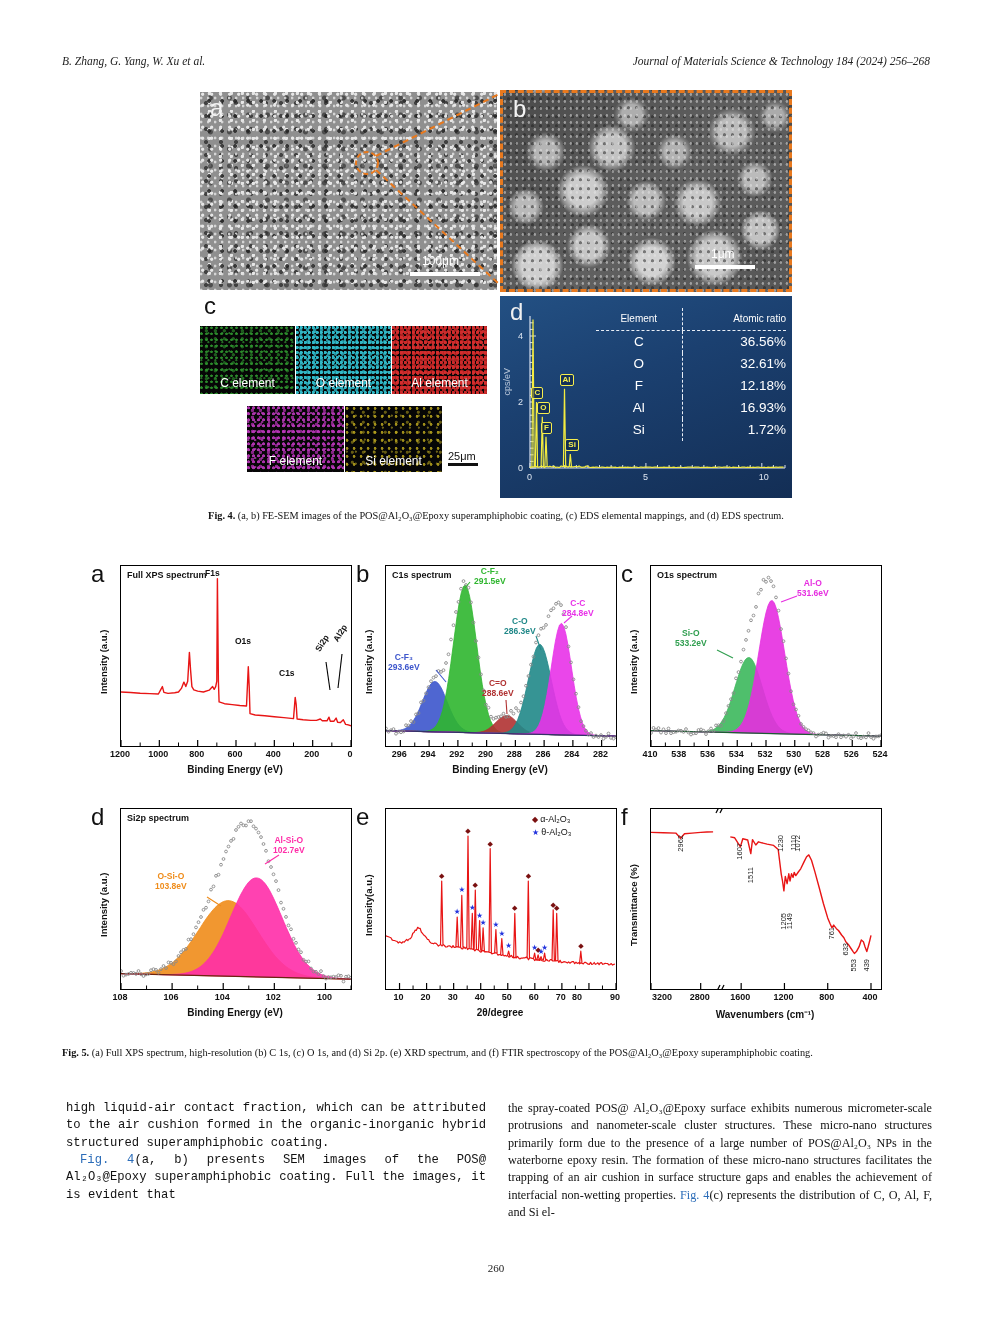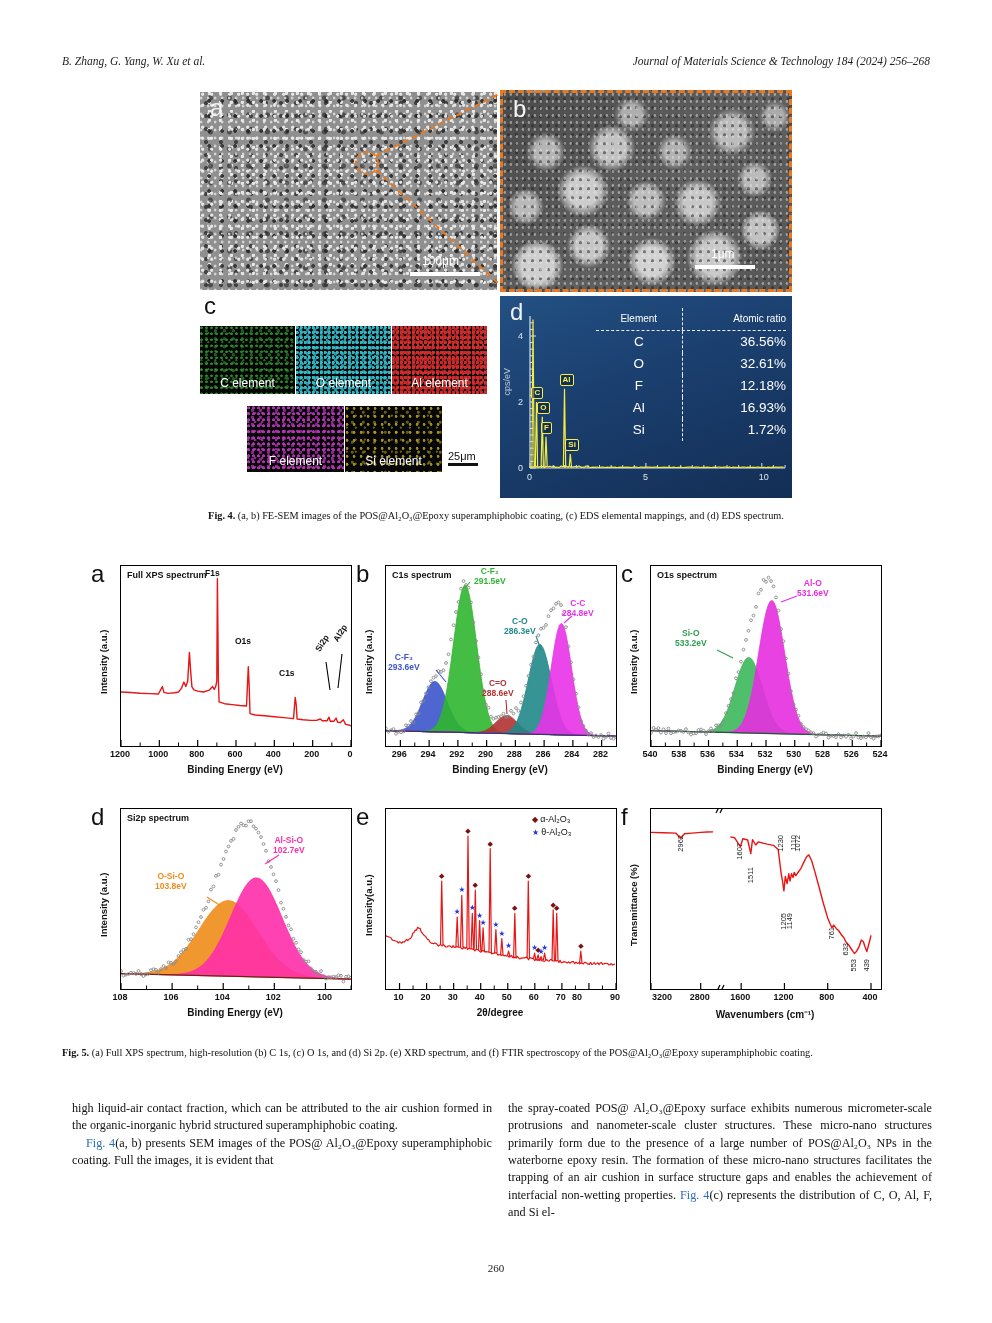--- a/index.html
+++ b/index.html
@@ -101,21 +101,21 @@
   .xlab{position:absolute;left:30px;top:207px;width:230px;text-align:center;
         font:700 10px "Liberation Sans",sans-serif;color:#111;}
   .ann{position:absolute;font:700 8.5px "Liberation Sans",sans-serif;text-align:center;line-height:1.2;white-space:nowrap;}
   .rot{transform:rotate(-58deg);}
   .lgd{position:absolute;left:146px;top:4px;font:400 9px "Liberation Sans",sans-serif;color:#111;line-height:1.45;}
   .lgd .mk{font-size:8px;margin-right:2px;}
   .bl{position:absolute;font:400 7.5px "Liberation Sans",sans-serif;color:#222;
       writing-mode:vertical-rl;transform:rotate(180deg);}
   
   .colL,.colR{position:absolute;top:1100px;font-size:12.2px;line-height:1.42;text-align:justify;color:#111;}
-  .colL{left:72px;width:420px;}
+  .colL{left:66px;width:420px;font-family:Liberation Mono, monospace;}
   .colR{left:508px;width:424px;}
   .colL p,.colR p{margin:0;}
   .sec{font-style:italic;margin:15px 0 14px 0 !important;}
   .ind{text-indent:14px;}
   .flink{color:#2b6cb8;}
   .pageno{position:absolute;top:1262px;left:0;right:0;text-align:center;font-size:11px;color:#222;}
 </style>
 </head>
 <body>
 
@@ -568,21 +568,21 @@
             <line x1="186.875" y1="180" x2="186.875" y2="176.5" stroke="#000" stroke-width="1"></line>
             <line x1="215.625" y1="180" x2="215.625" y2="176.5" stroke="#000" stroke-width="1"></line>
             <line x1="146" y1="30" x2="130" y2="36" stroke="#e62ee0" stroke-width="1.1"></line>
             <line x1="66" y1="84" x2="82" y2="92" stroke="#2f9e4f" stroke-width="1.1"></line>
           </svg>
         <div class="ptitle">O1s spectrum</div>
         <div class="ann" style="left:146px;top:12px;color:#e62ee0;"><span>Al-O</span><br><span>531.6eV</span></div>
         <div class="ann" style="left:24px;top:62px;color:#2f9e4f;"><span>Si-O</span><br><span>533.2eV</span></div>
       </div>
       <div class="xtrow" id="xt-c3">
-          <span style="left: 0px;">540</span>
+          <span style="left: 0px;">410</span>
           <span style="left: 28.75px;">538</span>
           <span style="left: 57.5px;">536</span>
           <span style="left: 86.25px;">534</span>
           <span style="left: 115px;">532</span>
           <span style="left: 143.75px;">530</span>
           <span style="left: 172.5px;">528</span>
           <span style="left: 201.25px;">526</span>
           <span style="left: 230px;">524</span>
         </div>
       <div class="xlab">Binding Energy (eV)</div>

